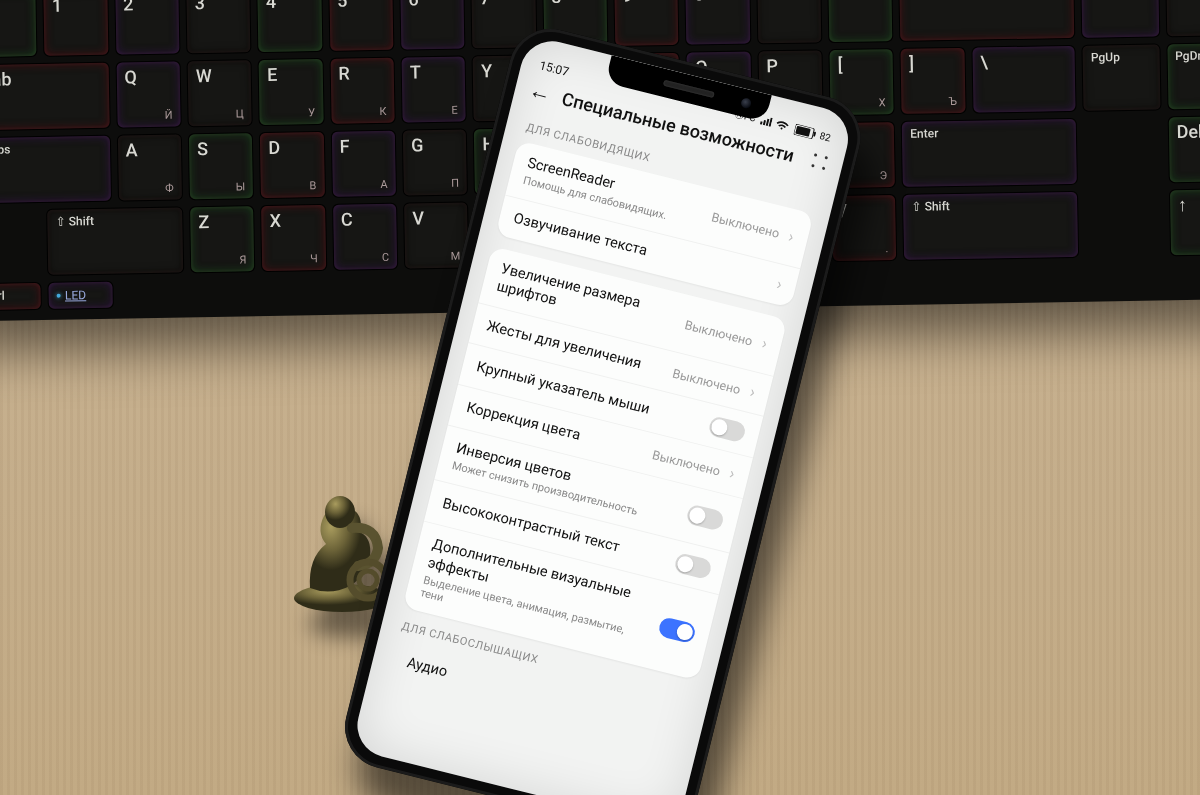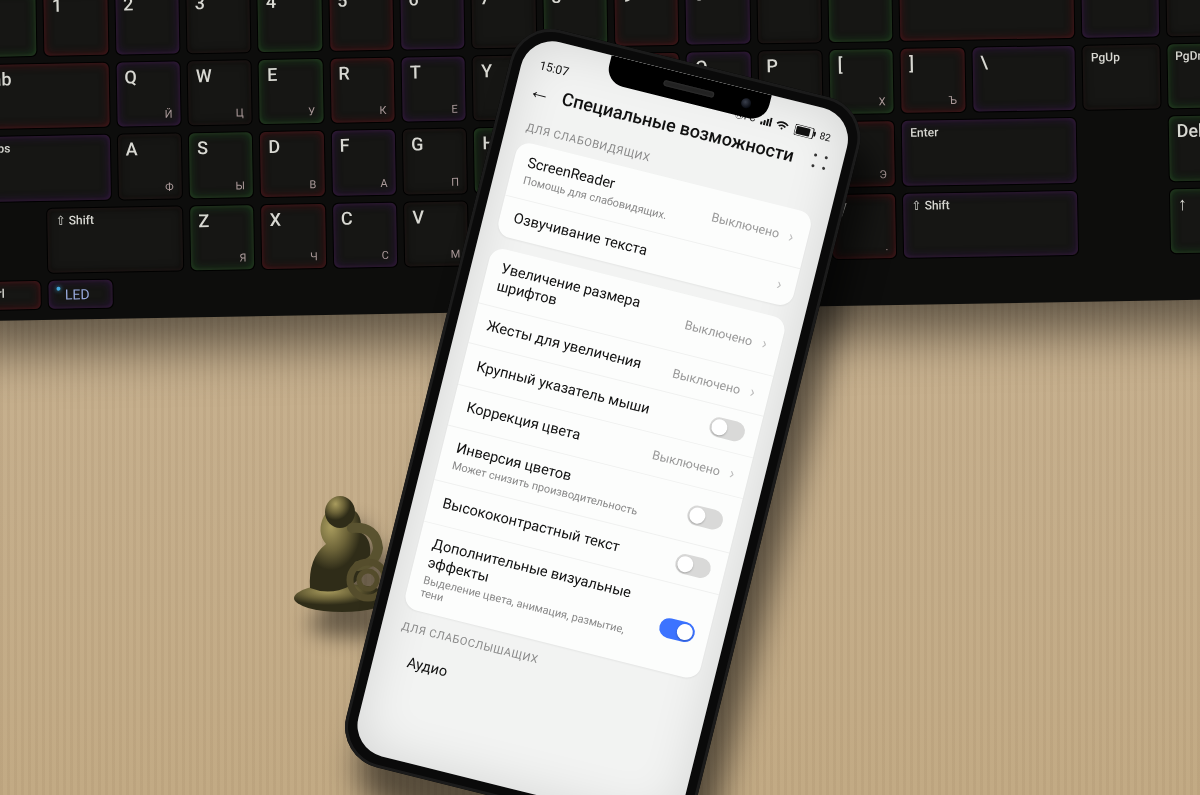--- a/index.html
+++ b/index.html
@@ -50,21 +50,21 @@
     padding: 6px 8px;
     box-sizing: border-box;
     position: relative;
   }
   .key .main { font-size: 18px; font-weight: 500; line-height:1; }
   .key .sub { font-size: 11px; color:#a99; line-height:1; align-self:flex-end; }
   .key.green::before{content:'';position:absolute;inset:0;border-radius:6px;box-shadow:inset 0 0 10px rgba(70,255,100,.25);pointer-events:none;}
   .key.red::before{content:'';position:absolute;inset:0;border-radius:6px;box-shadow:inset 0 0 10px rgba(255,40,60,.25);pointer-events:none;}
   .key.purple::before{content:'';position:absolute;inset:0;border-radius:6px;box-shadow:inset 0 0 10px rgba(160,60,255,.25);pointer-events:none;}
   .key.wide { grid-column: span 2; }
-  .led { display:flex; gap:4px; font-size:14px; color:#9ad;}
+  .led { display:flex; align-items:center; gap:4px; font-size:12px; color:#9ad;text-decoration:underline;}
   .led .dot{width:4px;height:4px;border-radius:50%;background:#4ad;box-shadow:0 0 4px #4ad;}
 
   
   .desk {
     position:absolute;
     left:0; right:0;
     top: 282px; bottom:0;
     background:
       repeating-linear-gradient(90deg, rgba(120,90,60,.08) 0 3px, transparent 3px 7px),
       linear-gradient(180deg,#c7b190,#c2aa84);

